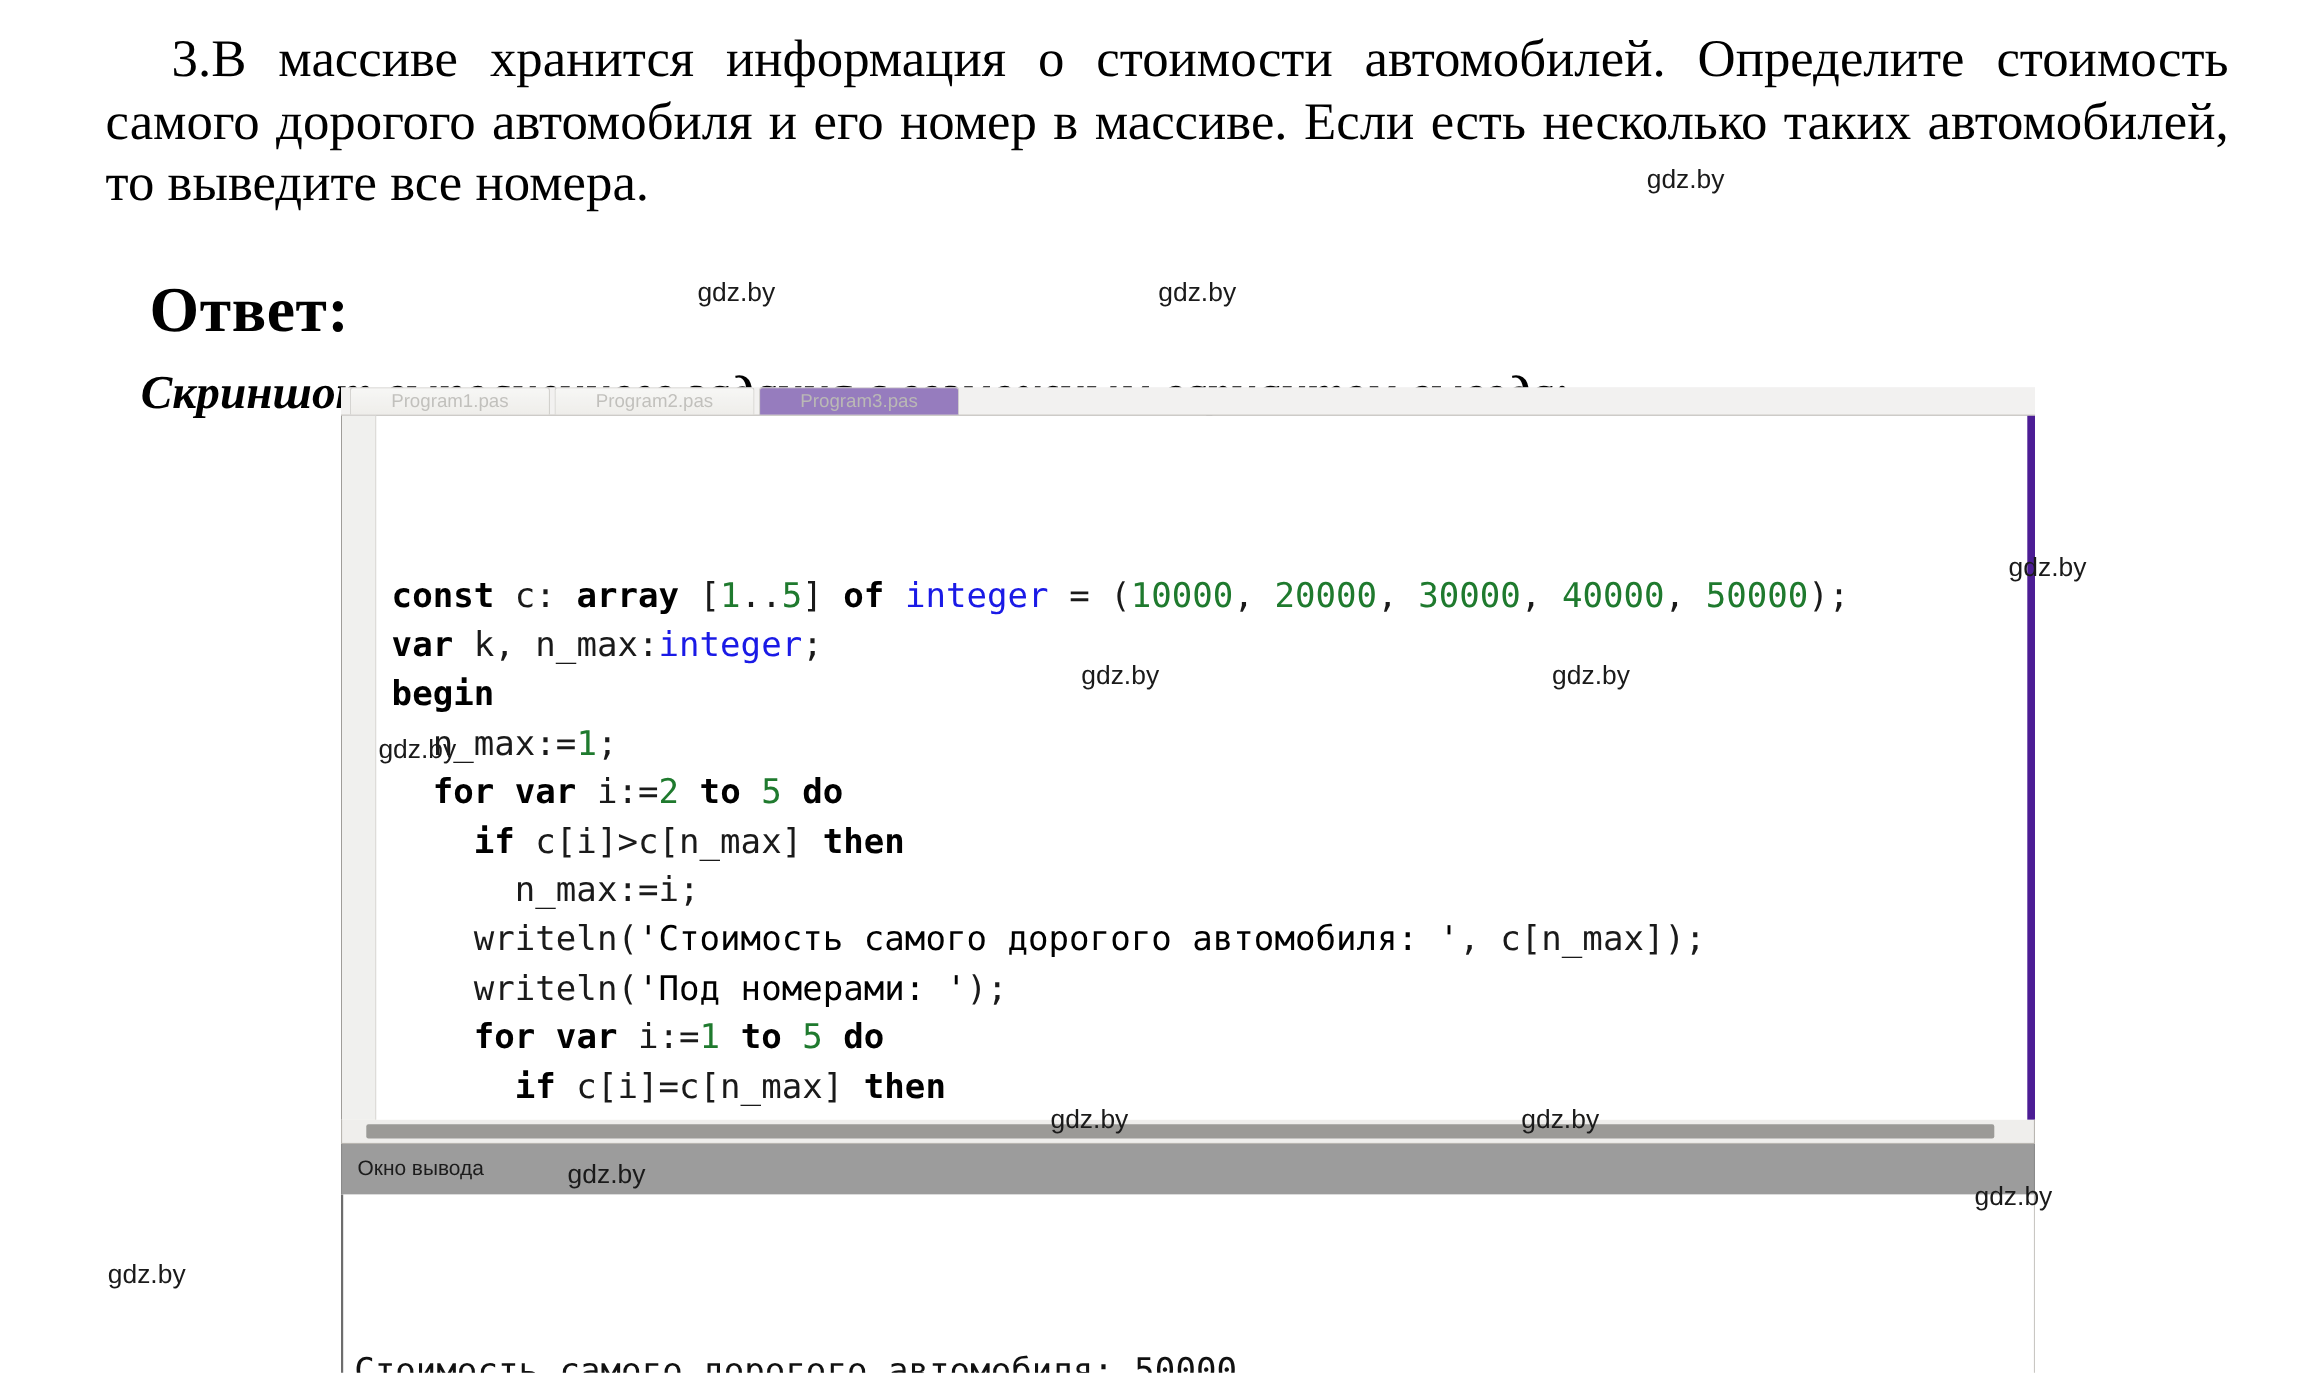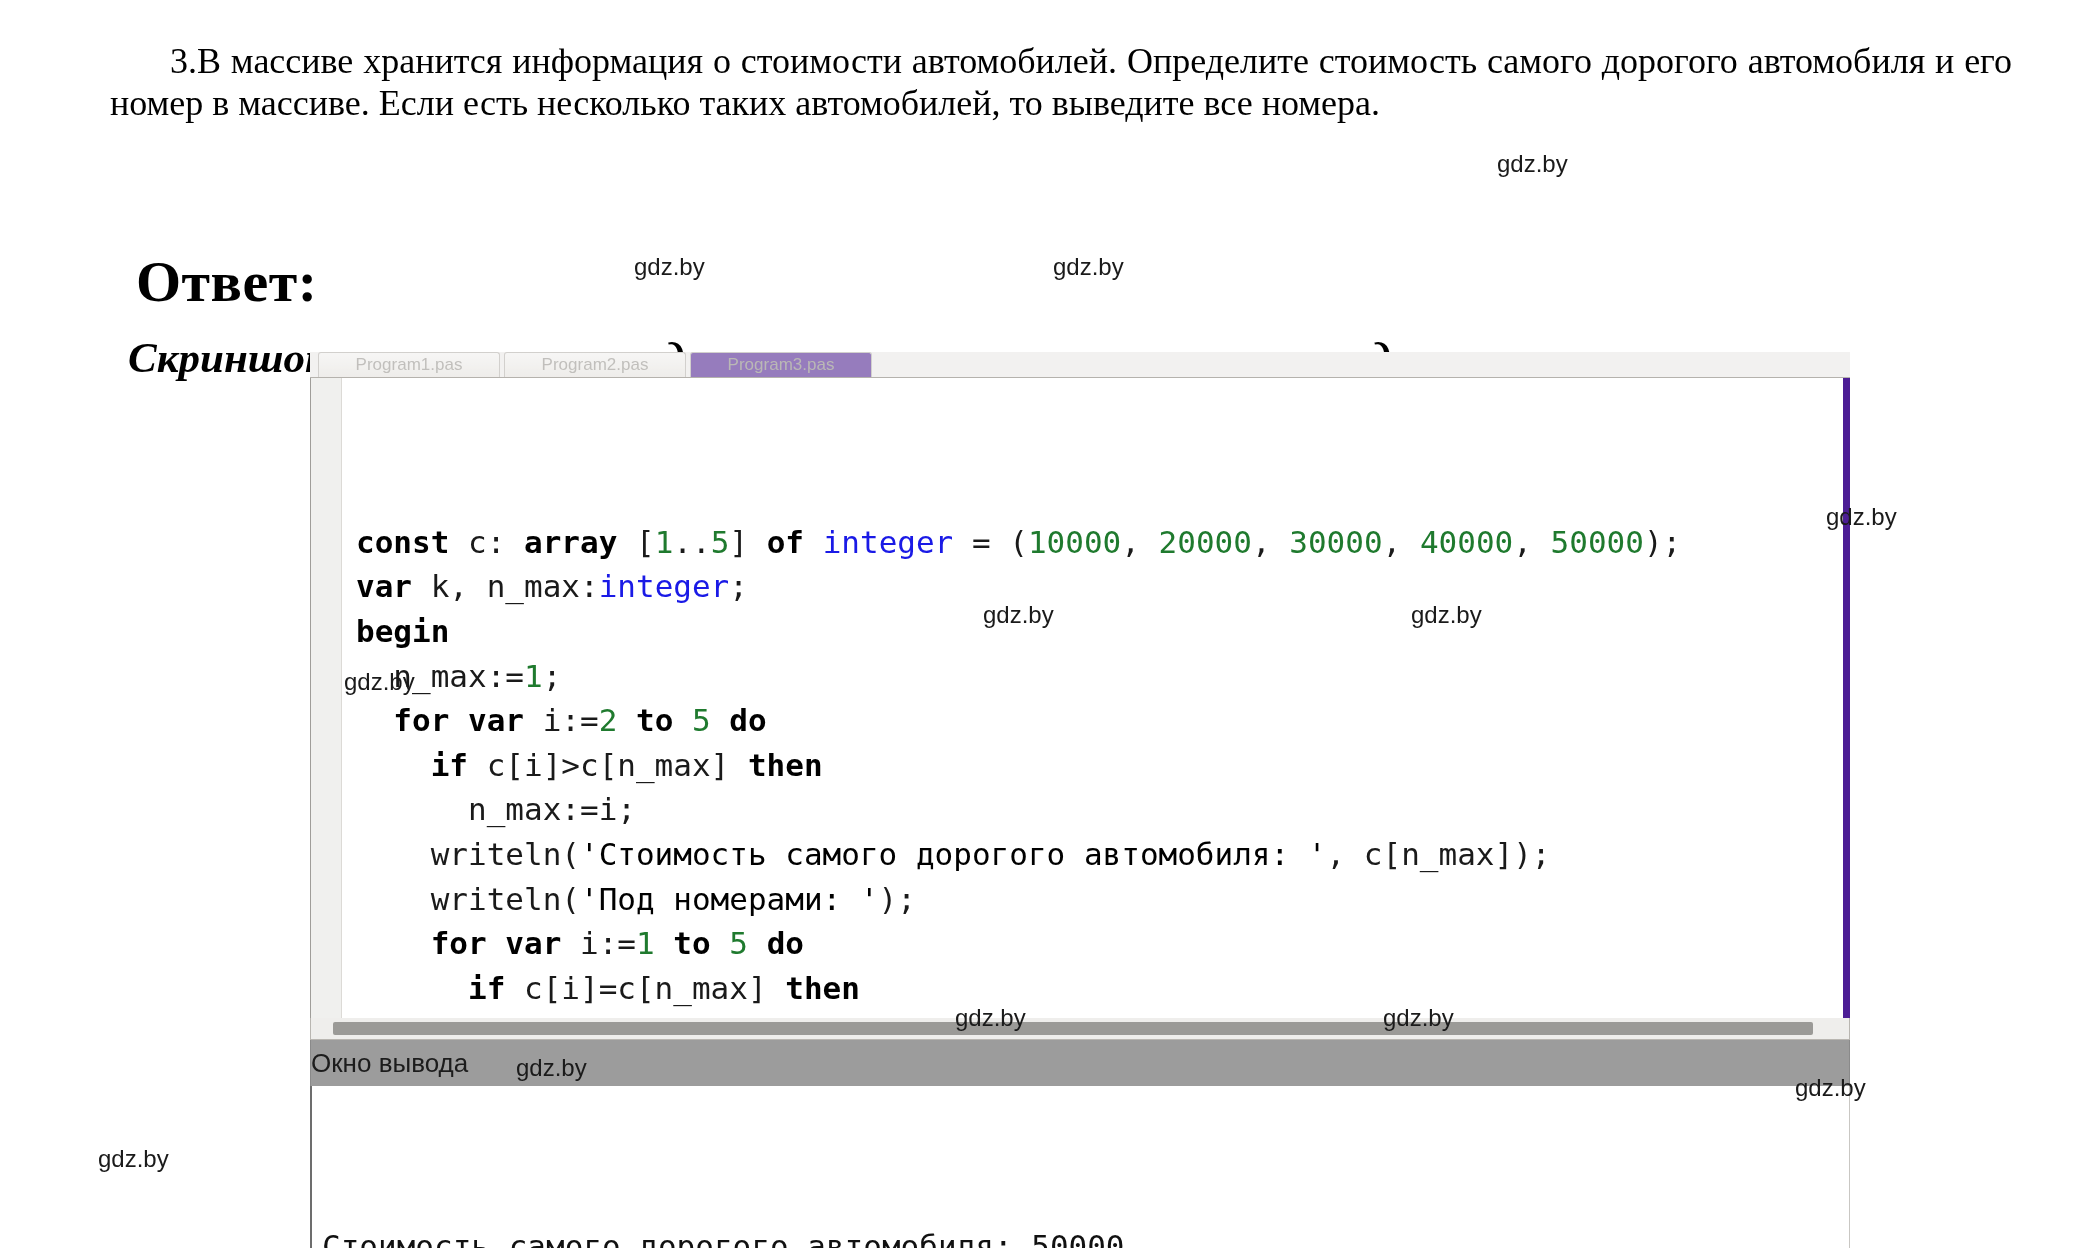--- a/index.html
+++ b/index.html
@@ -17,26 +17,26 @@
 
   
   .task-block {
     position: absolute;
     left: 96px;
     top: 26px;
     width: 1930px;
   }
   .task-text {
     font-family: "Liberation Serif", serif;
-    font-size: 36px;
+    font-size: 48px;
     line-height: 1.18;
     color: #000000;
     text-align: justify;
     text-indent: 60px;
-    margin: 14px;
+    margin: 0;
   }
 
   .answer-label {
     position: absolute;
     left: 136px;
     top: 248px;
     font-family: "Liberation Serif", serif;
     font-size: 58px;
     font-weight: bold;
     color: #000000;
@@ -148,23 +148,24 @@
     border-radius: 2px;
   }
 
   .output-titlebar {
     height: 46px;
     background: #9c9c9c;
     border-left: 1px solid #8a8a8a;
     border-right: 1px solid #8a8a8a;
     display: flex;
     align-items: center;
+    padding-left: 14px;
     box-sizing: border-box;
     font-family: "Liberation Sans", sans-serif;
-    font-size: 26px;
+    font-size: 19px;
     color: #1c1c1c;
     text-align: center;
   }
   .output-body {
     background: #ffffff;
     border-left: 2px solid #6d6d6d;
     border-right: 1px solid #c9c7c3;
     min-height: 150px;
     padding: 6px 0 0 10px;
     box-sizing: border-box;

